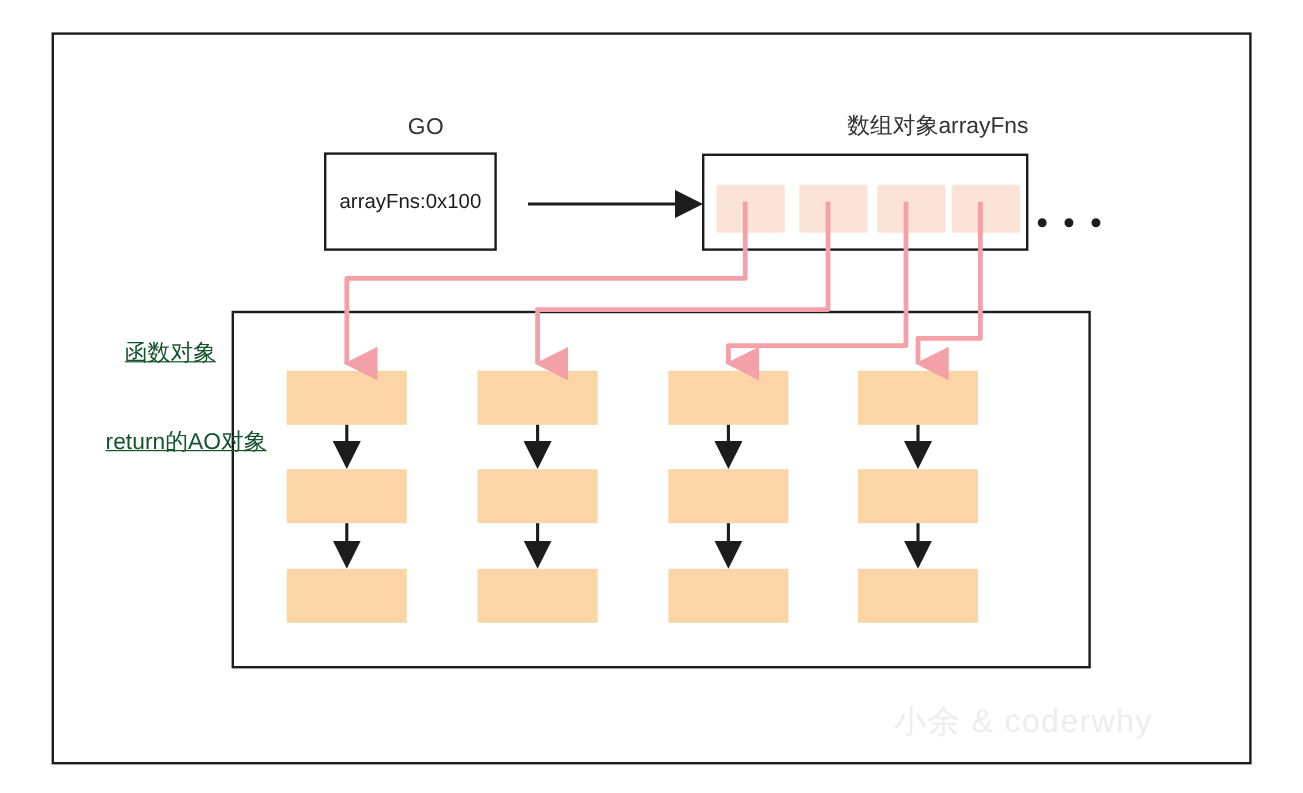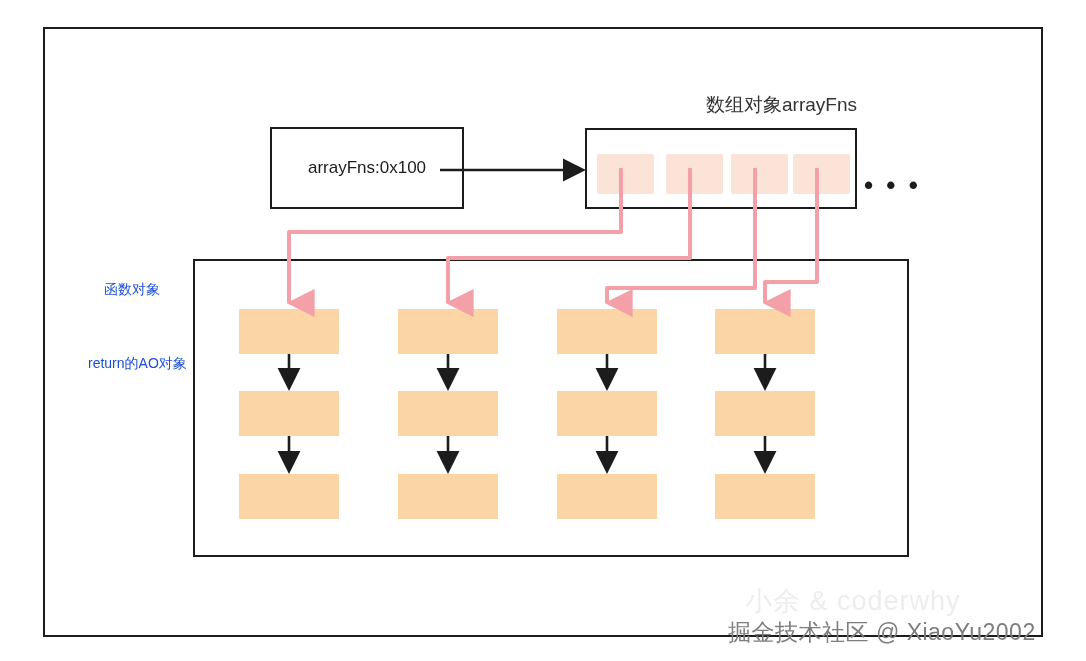--- a/index.html
+++ b/index.html
@@ -46,21 +46,21 @@
     width: 170px;
     text-align: center;
     font-size: 19px;
     color: #333333;
     letter-spacing: 0.5px;
   }
   .go-box {
     position: absolute;
     left: 270px;
     top: 127px;
-    width: 194px;
+    width: 144px;
     height: 82px;
     border: 2px solid #1c1c1c;
     box-sizing: border-box;
     background: #ffffff;
   }
   .go-box-label {
     position: absolute;
     left: 0;
     top: 50%;
     transform: translateY(-50%);
@@ -105,23 +105,24 @@
     font-size: 26px;
     letter-spacing: 3px;
     color: #1c1c1c;
     line-height: 26px;
     font-weight: 700;
   }
 
   
   .side-label {
     position: absolute;
-    font-size: 14px;
-    color: #1d4ed8;
+    font-size: 19px;
+    color: #14532d;
     white-space: nowrap;
+    text-decoration: underline;
   }
   .label-fn    { left: 104px; top: 281px; }
   .label-ao    { left: 88px;  top: 355px; }
   .label-arr   { left: 82px;  top: 447px; }
 
   
   .obox {
     position: absolute;
     width: 100px;
     height: 45px;
@@ -158,20 +159,21 @@
     letter-spacing: 0.5px;
   }
 </style>
 </head>
 <body>
 
 <div id="stage">
 
   <div class="outer-frame"></div>
 
+  <div class="go-title">GO</div>
   <div class="go-box">
     <div class="go-box-label">arrayFns:0x100</div>
   </div>
 
   <div class="array-title">数组对象arrayFns</div>
   <div class="array-box">
     <div class="array-cell" style="left:10px"></div>
     <div class="array-cell" style="left:79px"></div>
     <div class="array-cell" style="left:144px"></div>
     <div class="array-cell" style="left:206px"></div>
@@ -225,15 +227,14 @@
     <line x1="607" y1="436" x2="607" y2="470" stroke="#1c1c1c" stroke-width="2.6" marker-end="url(#blackArrow)"></line>
     <line x1="765" y1="436" x2="765" y2="470" stroke="#1c1c1c" stroke-width="2.6" marker-end="url(#blackArrow)"></line>
 
     <line x1="621" y1="168" x2="621" y2="190" stroke="#f4a0a8" stroke-width="4"></line>
     <line x1="690" y1="168" x2="690" y2="190" stroke="#f4a0a8" stroke-width="4"></line>
     <line x1="755" y1="168" x2="755" y2="190" stroke="#f4a0a8" stroke-width="4"></line>
     <line x1="817" y1="168" x2="817" y2="190" stroke="#f4a0a8" stroke-width="4"></line>
   </svg>
 
   <div class="wm-top">小余 &amp; coderwhy</div>
-  <div class="wm-bottom">掘金技术社区 @ XiaoYu2002</div>
 
 </div>
 
 </body></html>

